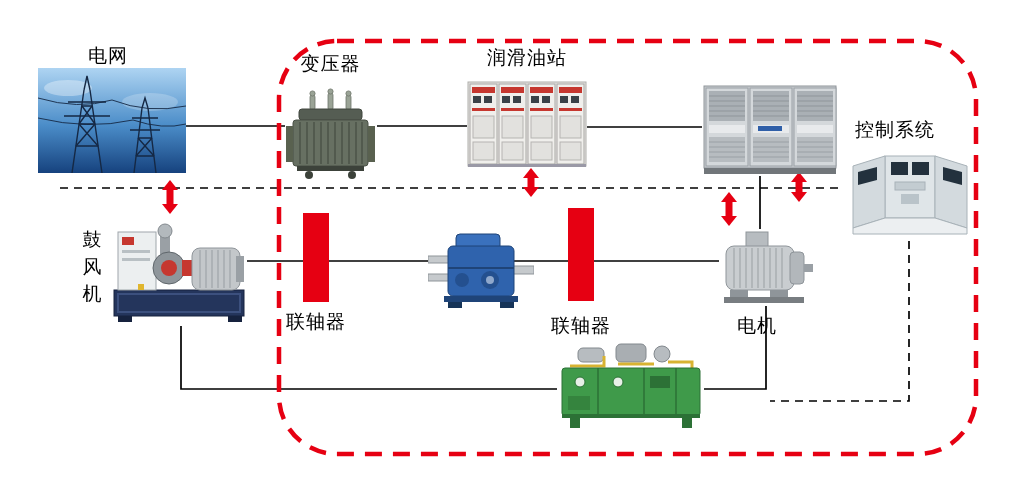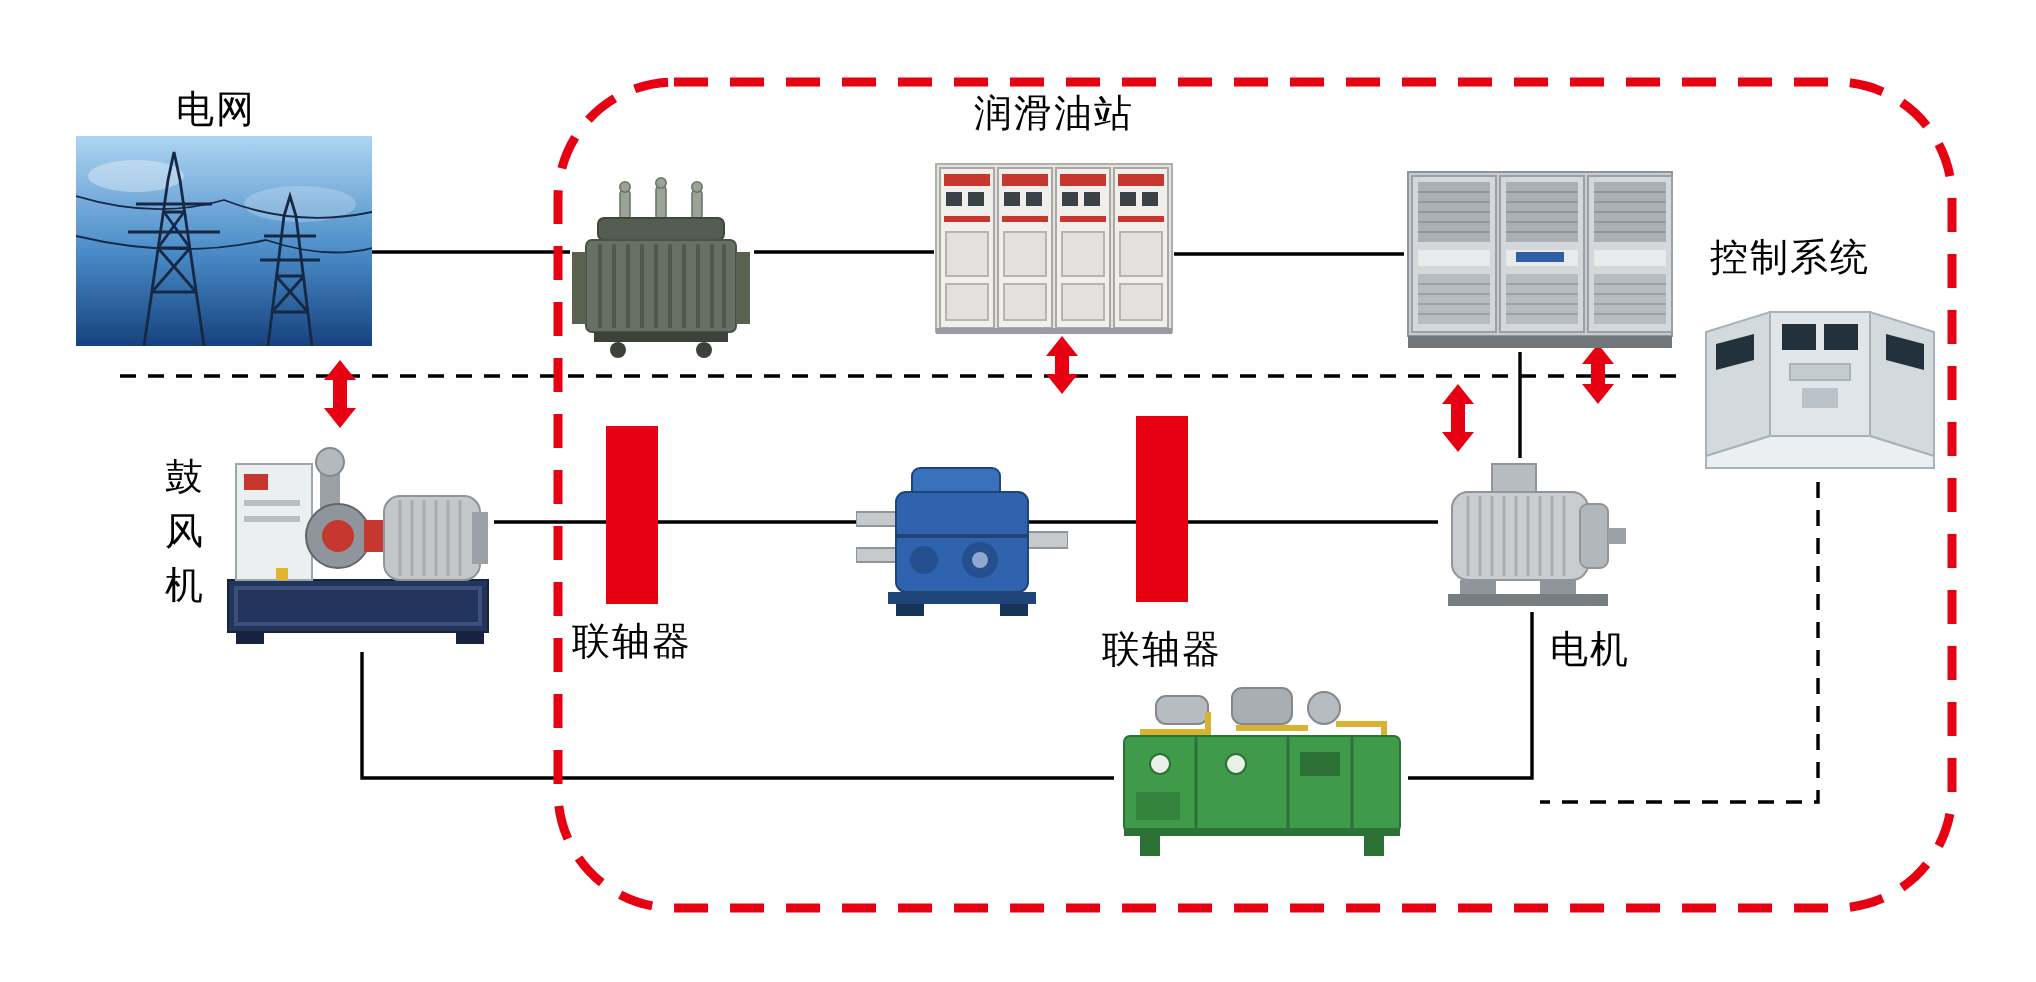--- a/index.html
+++ b/index.html
@@ -306,20 +306,21 @@
       <rect x="4" y="76" width="138" height="4" fill="#2c7136"></rect>
       <rect x="12" y="80" width="10" height="10" fill="#2c7136"></rect>
       <rect x="124" y="80" width="10" height="10" fill="#2c7136"></rect>
     </svg>
   </div>
 
   <div class="coupling" style="left:303px;top:213px;width:26px;height:89px"></div>
   <div class="coupling" style="left:568px;top:208px;width:26px;height:93px"></div>
 
   <div class="node-label" style="left:58px;top:44px;width:100px">电网</div>
+  <div class="node-label" style="left:283px;top:52px;width:95px">变压器</div>
   <div class="node-label" style="left:467px;top:46px;width:120px">润滑油站</div>
   <div class="node-label" style="left:838px;top:118px;width:114px">控制系统</div>
   <div class="node-label v-label" style="left:80px;top:226px">鼓风机</div>
   <div class="node-label" style="left:281px;top:310px;width:70px">联轴器</div>
   <div class="node-label" style="left:546px;top:314px;width:70px">联轴器</div>
-  <div class="node-label" style="left:766px;top:314px;width:58px">电机</div>
+  <div class="node-label" style="left:728px;top:314px;width:58px">电机</div>
 
 </div>
 
 </body></html>

